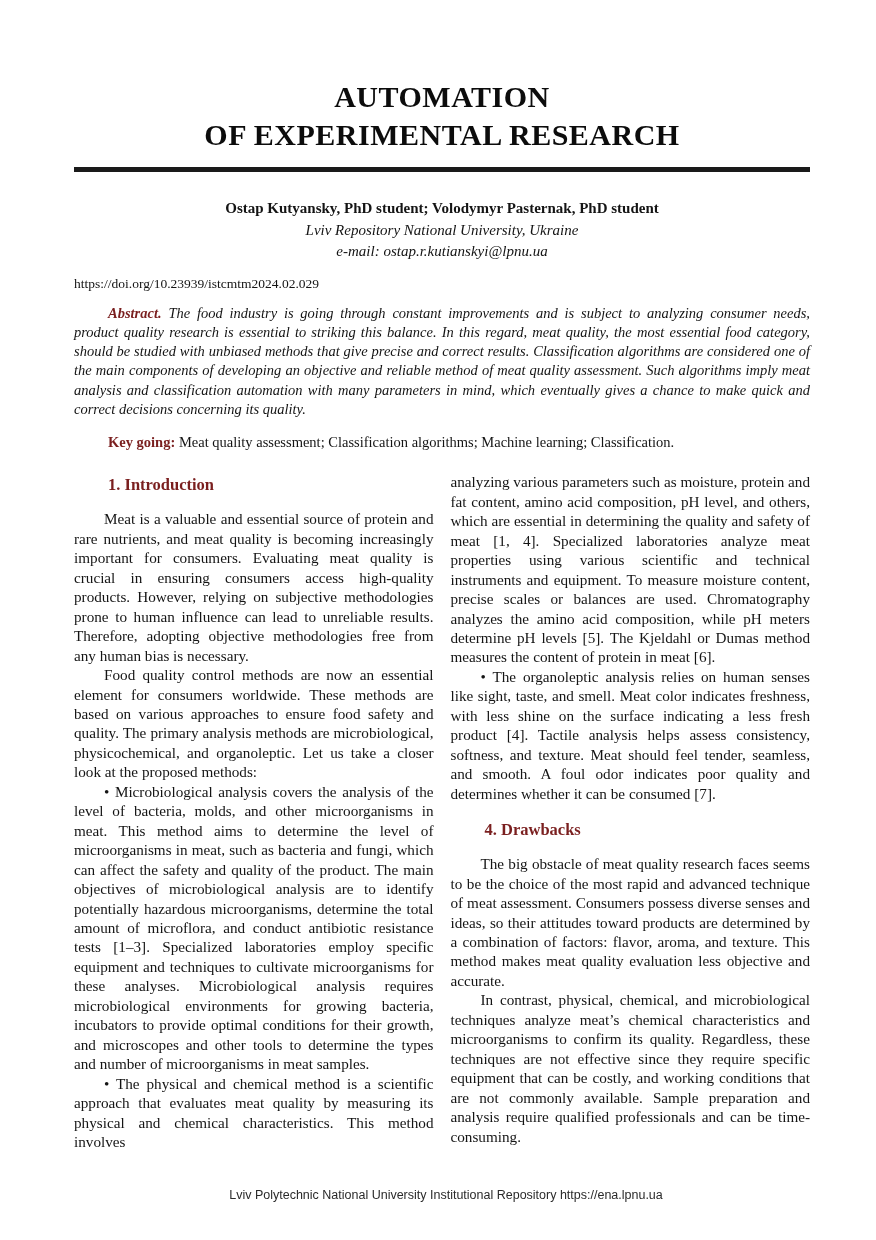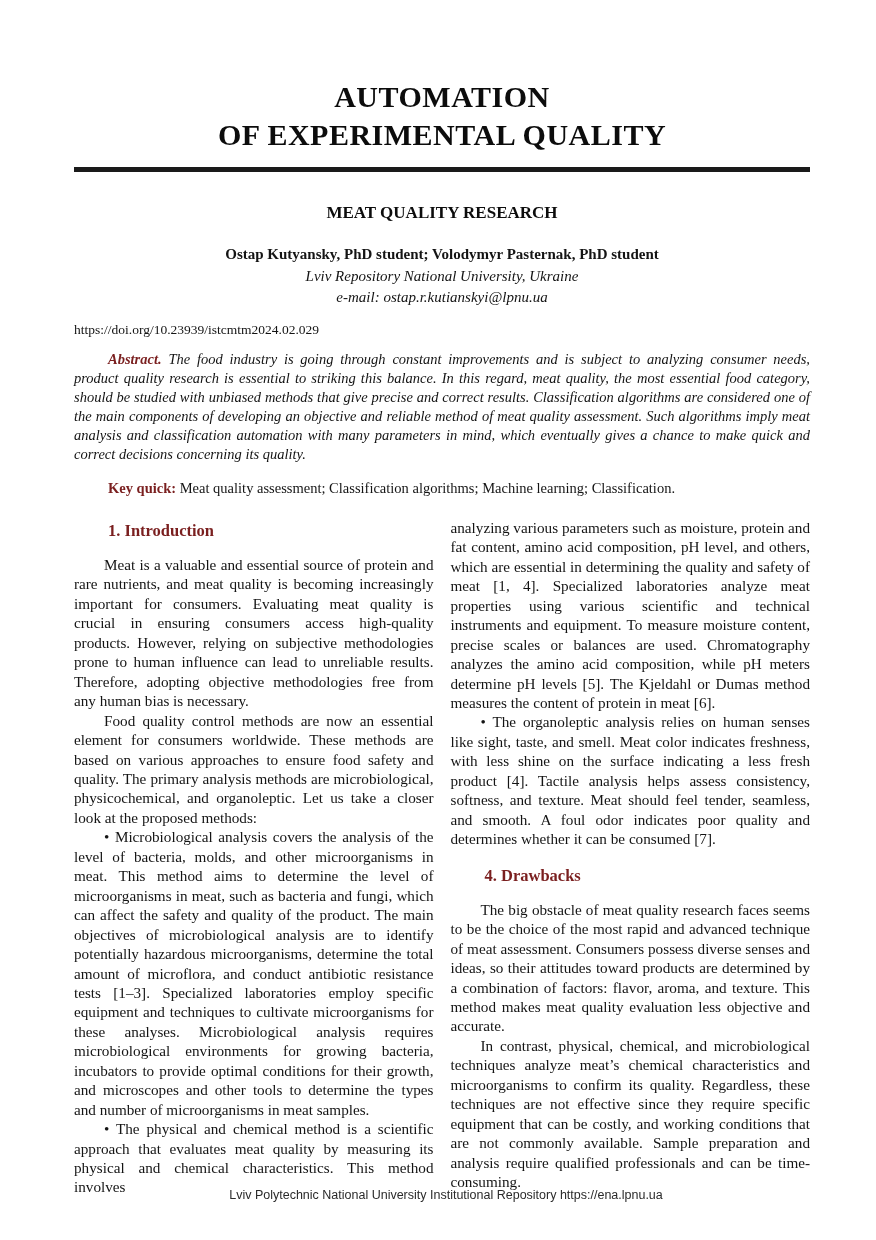--- a/index.html
+++ b/index.html
@@ -56,38 +56,37 @@
     font-family:"Liberation Sans", sans-serif;font-size:12.5px;color:#2a2a2a;
   }
 </style>
 </head>
 <body>
 
 <div class="page">
 
   <div class="journal-title">
     <div>AUTOMATION</div>
-    <div>OF EXPERIMENTAL QUALITY</div>
+    <div>OF EXPERIMENTAL RESEARCH</div>
   </div>
 
   <div class="title-rule"></div>
 
   <div class="article-title">
-    <div>MEAT QUALITY RESEARCH</div>
   </div>
 
   <div class="authors">Ostap Kutyansky, PhD student; Volodymyr Pasternak, PhD student</div>
   <div class="affiliation">Lviv Repository National University, Ukraine</div>
   <div class="email">e-mail: ostap.r.kutianskyi@lpnu.ua</div>
 
   <div class="doi">https://doi.org/10.23939/istcmtm2024.02.029</div>
 
   <p class="abstract"><span class="label-accent">Abstract.</span><span> The food industry is going through constant improvements and is subject to analyzing consumer needs, product quality research is essential to striking this balance. In this regard, meat quality, the most essential food category, should be studied with unbiased methods that give precise and correct results. Classification algorithms are considered one of the main components of developing an objective and reliable method of meat quality assessment. Such algorithms imply meat analysis and classification automation with many parameters in mind, which eventually gives a chance to make quick and correct decisions concerning its quality.</span></p>
 
-  <p class="keywords"><span class="label-accent">Key quick:</span><span> Meat quality assessment; Classification algorithms; Machine learning; Classification.</span></p>
+  <p class="keywords"><span class="label-accent">Key going:</span><span> Meat quality assessment; Classification algorithms; Machine learning; Classification.</span></p>
 
   <div class="columns">
 
     <div class="col">
       <div class="sec-heading">1. Introduction</div>
       <p class="para">Meat is a valuable and essential source of protein and rare nutrients, and meat quality is becoming increasingly important for consumers. Evaluating meat quality is crucial in ensuring consumers access high-quality products. However, relying on subjective methodologies prone to human influence can lead to unreliable results. Therefore, adopting objective methodologies free from any human bias is necessary.</p>
       <p class="para">Food quality control methods are now an essential element for consumers worldwide. These methods are based on various approaches to ensure food safety and quality. The primary analysis methods are microbiological, physicochemical, and organoleptic. Let us take a closer look at the proposed methods:</p>
       <p class="para">• Microbiological analysis covers the analysis of the level of bacteria, molds, and other microorganisms in meat. This method aims to determine the level of microorganisms in meat, such as bacteria and fungi, which can affect the safety and quality of the product. The main objectives of microbiological analysis are to identify potentially hazardous microorganisms, determine the total amount of microflora, and conduct antibiotic resistance tests [1–3]. Specialized laboratories employ specific equipment and techniques to cultivate microorganisms for these analyses. Microbiological analysis requires microbiological environments for growing bacteria, incubators to provide optimal conditions for their growth, and microscopes and other tools to determine the types and number of microorganisms in meat samples.</p>
       <p class="para">• The physical and chemical method is a scientific approach that evaluates meat quality by measuring its physical and chemical characteristics. This method involves</p>
     </div>

